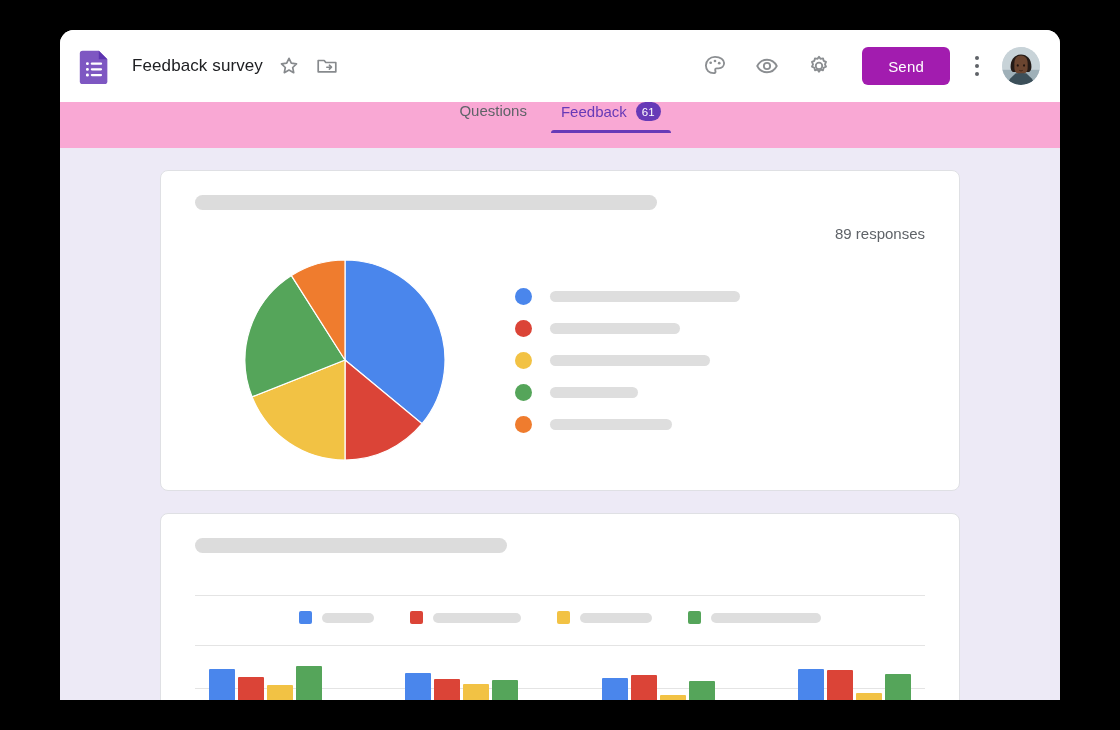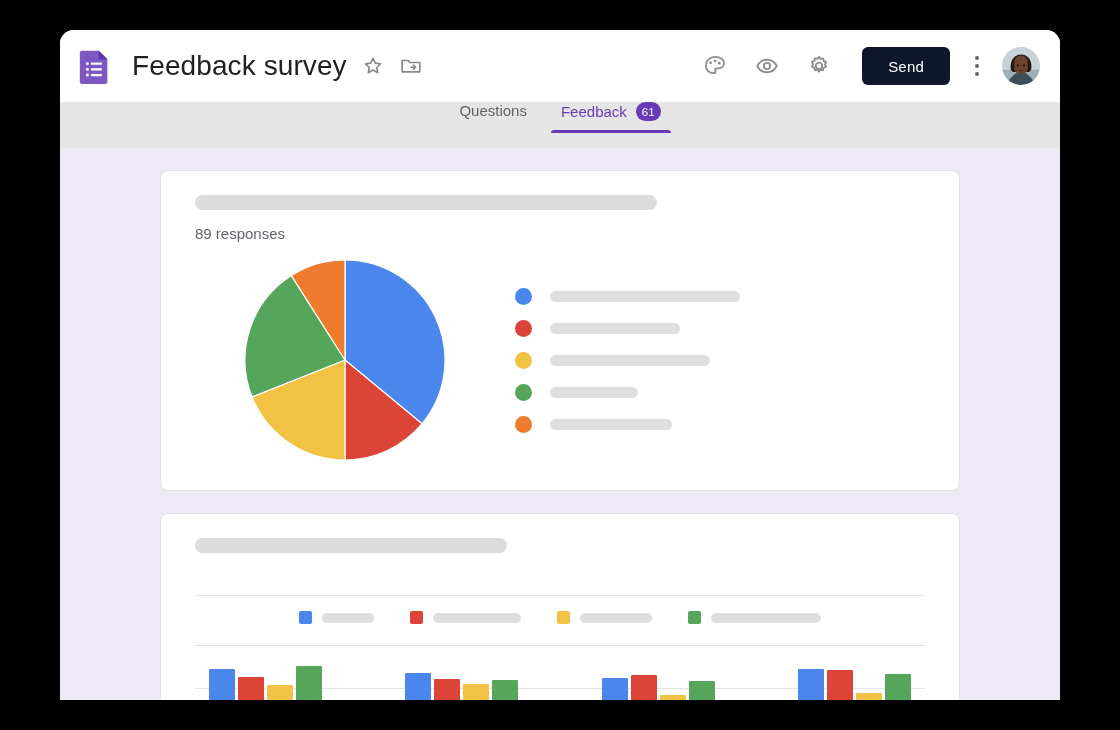--- a/index.html
+++ b/index.html
@@ -35,21 +35,21 @@
   }
 
   .forms-logo {
     width: 38px; height: 38px;
     flex: 0 0 38px;
     margin-right: 18px;
     display: block;
   }
 
   .doc-title {
-    font-size: 28px;
+    font-size: 17px;
     color: #202124;
     letter-spacing: .1px;
     white-space: nowrap;
   }
 
   .title-icon {
     width: 24px; height: 24px;
     margin-left: 14px;
     flex: 0 0 24px;
     display: block;
@@ -61,21 +61,21 @@
   .hicon {
     width: 26px; height: 26px;
     margin-left: 26px;
     flex: 0 0 26px;
     display: block;
     opacity: .72;
   }
 
   .send-btn {
     margin-left: 30px;
-    background: #0f172a;
+    background: #a21caf;
     color: #ffffff;
     border: none;
     border-radius: 6px;
     height: 38px;
     padding: 0 26px;
     font-size: 15px;
     font-family: "Liberation Sans", sans-serif;
     letter-spacing: .2px;
     cursor: pointer;
   }
@@ -100,21 +100,21 @@
     overflow: hidden;
     background: #cdd6dd;
     position: relative;
     cursor: pointer;
   }
 
   
   .tabs {
     position: relative;
     height: 46px;
-    background: #e5e5e5;
+    background: #f9a8d4;
     display: flex;
     justify-content: center;
     align-items: flex-start;
     gap: 14px;
   }
   .tab {
     position: relative;
     font-size: 15px;
     color: #5f6368;
     padding: 0 10px 12px 10px;
@@ -154,20 +154,21 @@
     overflow: hidden;
   }
 
   .card {
     width: 800px;
     margin: 0 auto 22px auto;
     background: #ffffff;
     border: 1px solid #dfe0e4;
     border-radius: 8px;
     padding: 24px 34px 28px 34px;
+    text-align: right;
   }
 
   .ph {
     background: #dcdcdc;
     border-radius: 8px;
     height: 15px;
   }
 
   .resp-count {
     font-size: 15px;

